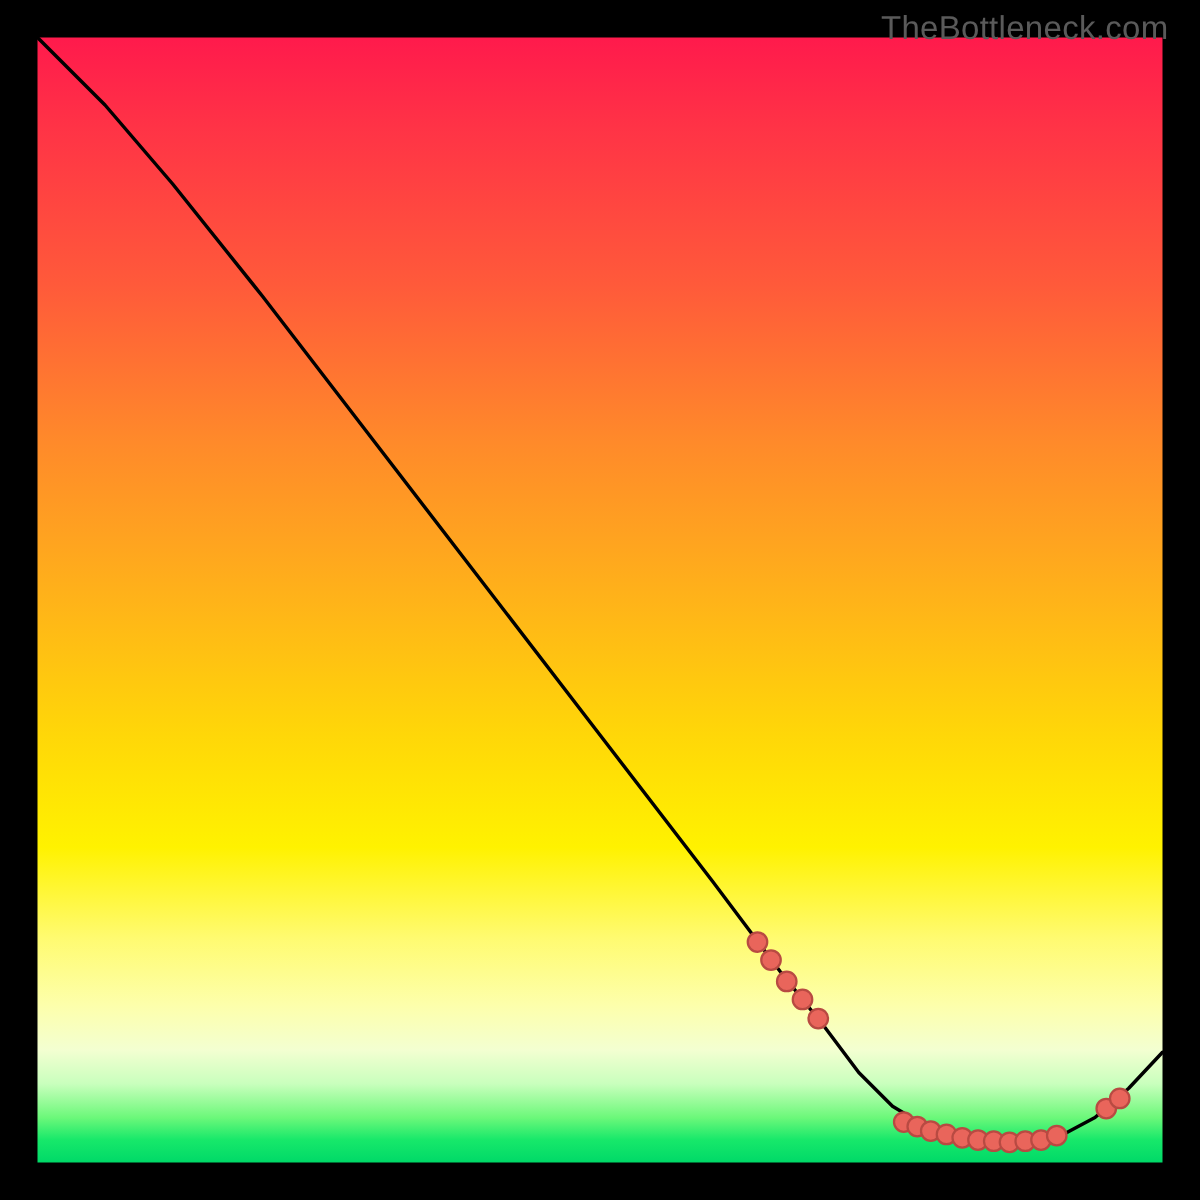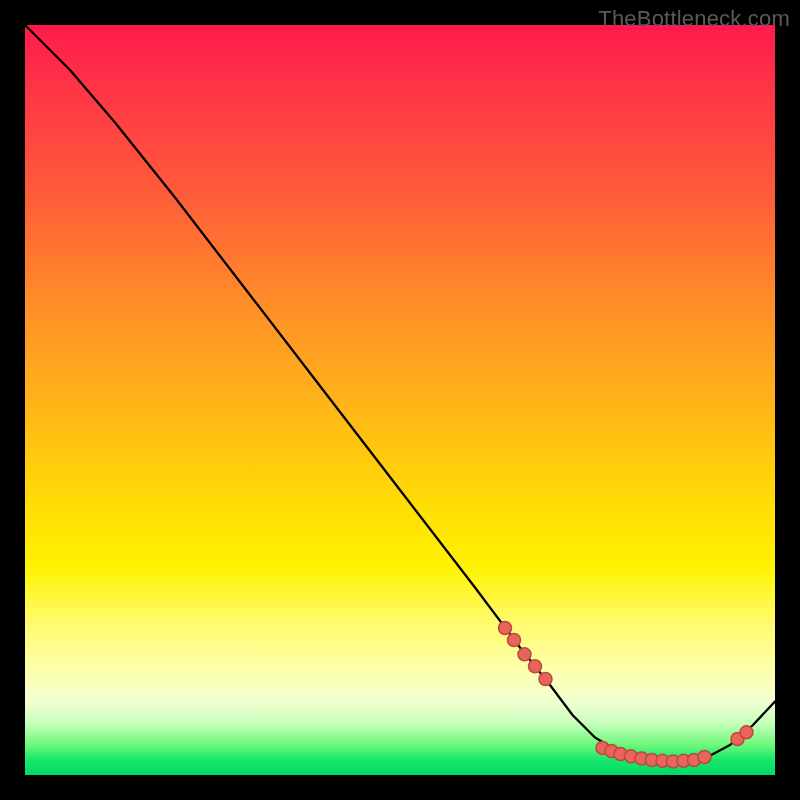--- a/index.html
+++ b/index.html
@@ -13,21 +13,21 @@
   }
   .frame {
     position: relative;
     width: 800px;
     height: 800px;
     background: #000;
   }
   .watermark {
     position: absolute;
     top: 6px;
-    right: 10px;
+    right: 21px;
     color: #5a5a5a;
     font-size: 22px;
     font-weight: 500;
     letter-spacing: 0.2px;
     z-index: 100;
   }
   .plot {
     position: absolute;
     left: 25px;
     top: 25px;

